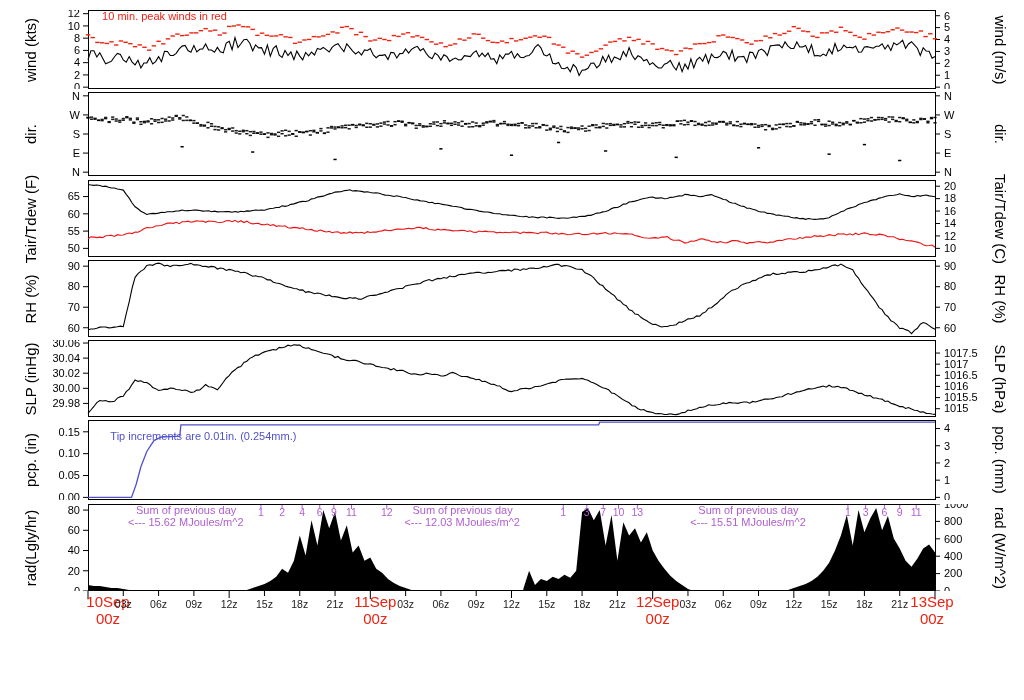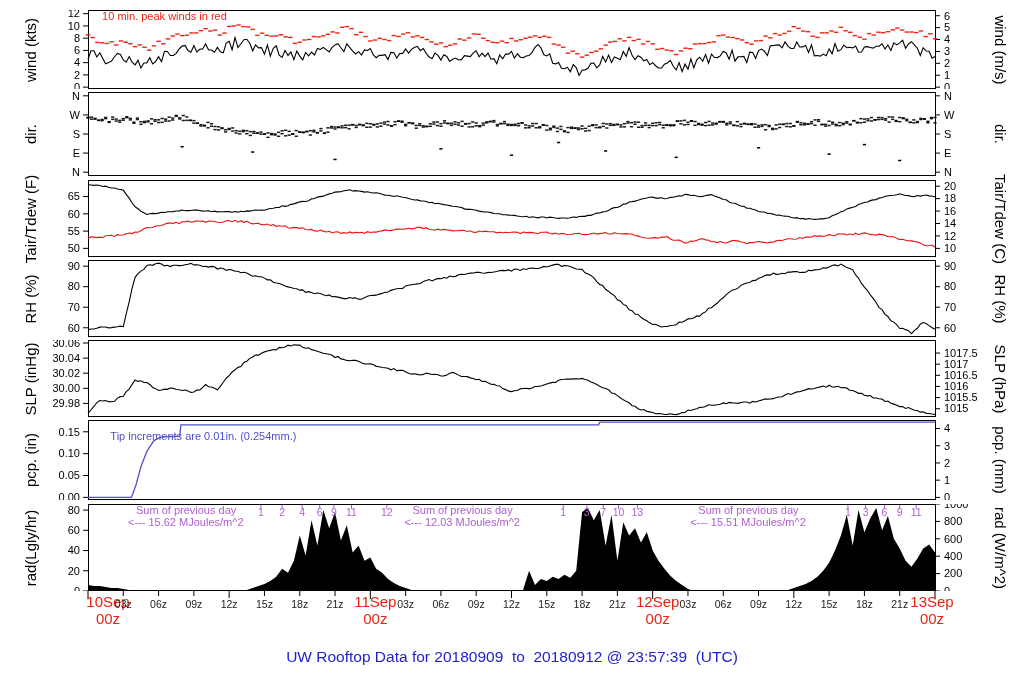--- a/index.html
+++ b/index.html
@@ -999,14 +999,13 @@
       <text x="829.125" y="17" font-size="10.5" fill="#222" text-anchor="middle">15z</text>
       <line x1="864.4166666666666" y1="0" x2="864.4166666666666" y2="5" stroke="#000"></line>
       <text x="864.4166666666666" y="17" font-size="10.5" fill="#222" text-anchor="middle">18z</text>
       <line x1="899.7083333333334" y1="0" x2="899.7083333333334" y2="5" stroke="#000"></line>
       <text x="899.7083333333334" y="17" font-size="10.5" fill="#222" text-anchor="middle">21z</text>
       <line x1="935" y1="0" x2="935" y2="8" stroke="#000"></line>
       <text x="932" y="16" font-size="15" fill="#ee2211" text-anchor="middle">13Sep</text>
       <text x="932" y="33" font-size="15" fill="#ee2211" text-anchor="middle">00z</text>
     </svg>
 
-  <div class="title">UW Rooftop Data for 20180909  to  20180912 @ 23:57:39  (UTC)</div>
 </div>
 
 </body></html>

